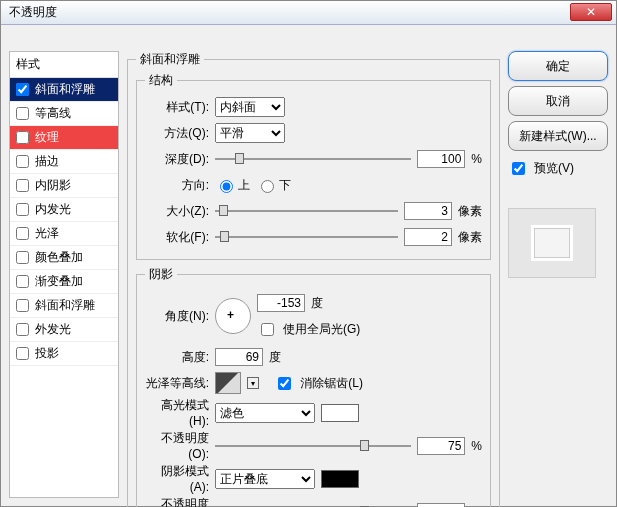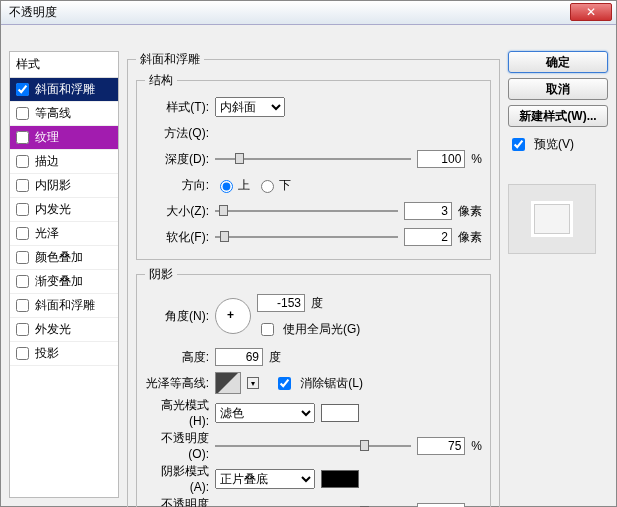--- a/index.html
+++ b/index.html
@@ -7,33 +7,33 @@
 .window { position: absolute; top: 0; left: 0; width: 617px; height: 507px; background: #f0f0f0; border: 1px solid #888; }
 .titlebar { height: 24px; background: linear-gradient(#fff, #e0e8f0); border-bottom: 1px solid #aac; padding: 3px 8px; font-size: 12px; }
 .closebtn { position: absolute; top: 2px; right: 4px; width: 42px; height: 18px; background: linear-gradient(#e88,#c33); border: 1px solid #a22; border-radius: 2px; text-align: center; color: #fff; line-height: 16px; }
 .body { position: absolute; top: 28px; left: 8px; right: 8px; bottom: 8px; margin-top: 22px; }
 .sidebar { position: absolute; left: 0; top: 0; width: 110px; bottom: 0; background: #fff; border: 1px solid #bbb; }
 .side-head { padding: 4px 6px; border-bottom: 1px solid #ddd; }
 .side-item { padding: 3px 6px; border-bottom: 1px solid #eee; display: flex; align-items: center; gap: 4px; cursor: pointer; }
 .side-item.sel { background: #0a246a; color: #fff; }
 .side-item input[type=checkbox] { margin: 0 2px 0 0; }
 .side-sub { }
-.side-sub.sel { background: #a21caf; color: #fff; }
+.side-sub.sel { background: #ef4444; color: #fff; }
 .main { position: absolute; left: 118px; top: 0; right: 108px; bottom: 0; }
 fieldset { border: 1px solid #bbb; margin: 0 0 6px 0; padding: 4px 8px 8px 8px; }
 legend { padding: 0 4px; }
 .row { display: flex; align-items: center; gap: 6px; min-height: 24px; margin: 2px 0; }
 .lbl { width: 64px; text-align: right; }
 select { height: 20px; min-width: 70px; }
 .num { width: 48px; height: 18px; border: 1px solid #888; text-align: right; padding: 0 3px; }
 .slider { flex: 1; height: 18px; position: relative; }
 .slider::before { content: ""; position: absolute; left: 0; right: 0; top: 8px; height: 2px; background: #999; }
 .thumb { position: absolute; top: 3px; width: 9px; height: 11px; background: #ddd; border: 1px solid #666; }
 .rightcol { position: absolute; right: 0; top: 0; width: 100px; }
-.btn { display: block; width: 100%; height: 22px; margin-bottom: 5px; background: linear-gradient(#fdfdfd,#e4e4e4); border: 1px solid #888; border-radius: 3px; cursor: pointer; font-weight: bold; }
+.btn { display: block; width: 100%; height: 30px; margin-bottom: 5px; background: linear-gradient(#fdfdfd,#e4e4e4); border: 1px solid #888; border-radius: 8px; cursor: pointer; }
 .btn.primary { border: 1px solid #3a7bd5; box-shadow: 0 0 2px #5a9be5; }
 .preview { margin-top: 28px; width: 88px; height: 70px; background: #e6e6e6; border: 1px solid #ccc; display: flex; align-items: center; justify-content: center; }
 .preview-inner { width: 42px; height: 36px; background: #f4f4f4; border: 3px solid #fff; box-shadow: inset 0 0 0 1px #ccc; }
 .anglewheel { width: 36px; height: 36px; border: 1px solid #999; border-radius: 50%; position: relative; background: #fff; }
 .anglewheel::after { content: "+"; position: absolute; left: 11px; top: 9px; font-weight: bold; }
 .gloss { width: 26px; height: 22px; border: 1px solid #888; background: linear-gradient(135deg,#444 49%, #ddd 51%); display: inline-block; }
 .drop { width: 12px; height: 12px; border: 1px solid #666; display: inline-flex; align-items: center; justify-content: center; font-size: 8px; }
 .swatch { width: 38px; height: 18px; border: 1px solid #666; }
 label.radio { display: inline-flex; align-items: center; gap: 2px; }
 </style>
@@ -102,20 +102,21 @@
       <fieldset>
         <legend>斜面和浮雕</legend>
         <fieldset>
           <legend>结构</legend>
           <div class="row">
               <span class="lbl">样式(T):</span>
               <select><option>内斜面</option></select>
             </div>
           <div class="row">
               <span class="lbl">方法(Q):</span>
+              <select><option>平滑</option></select>
             </div>
           <div class="row">
               <span class="lbl">深度(D):</span>
               <div class="slider">
                 <div class="thumb" style="left:10%"></div>
               </div>
               <input class="num" value="100" style="">
               <span>%</span>
             </div>
           <div class="row">

